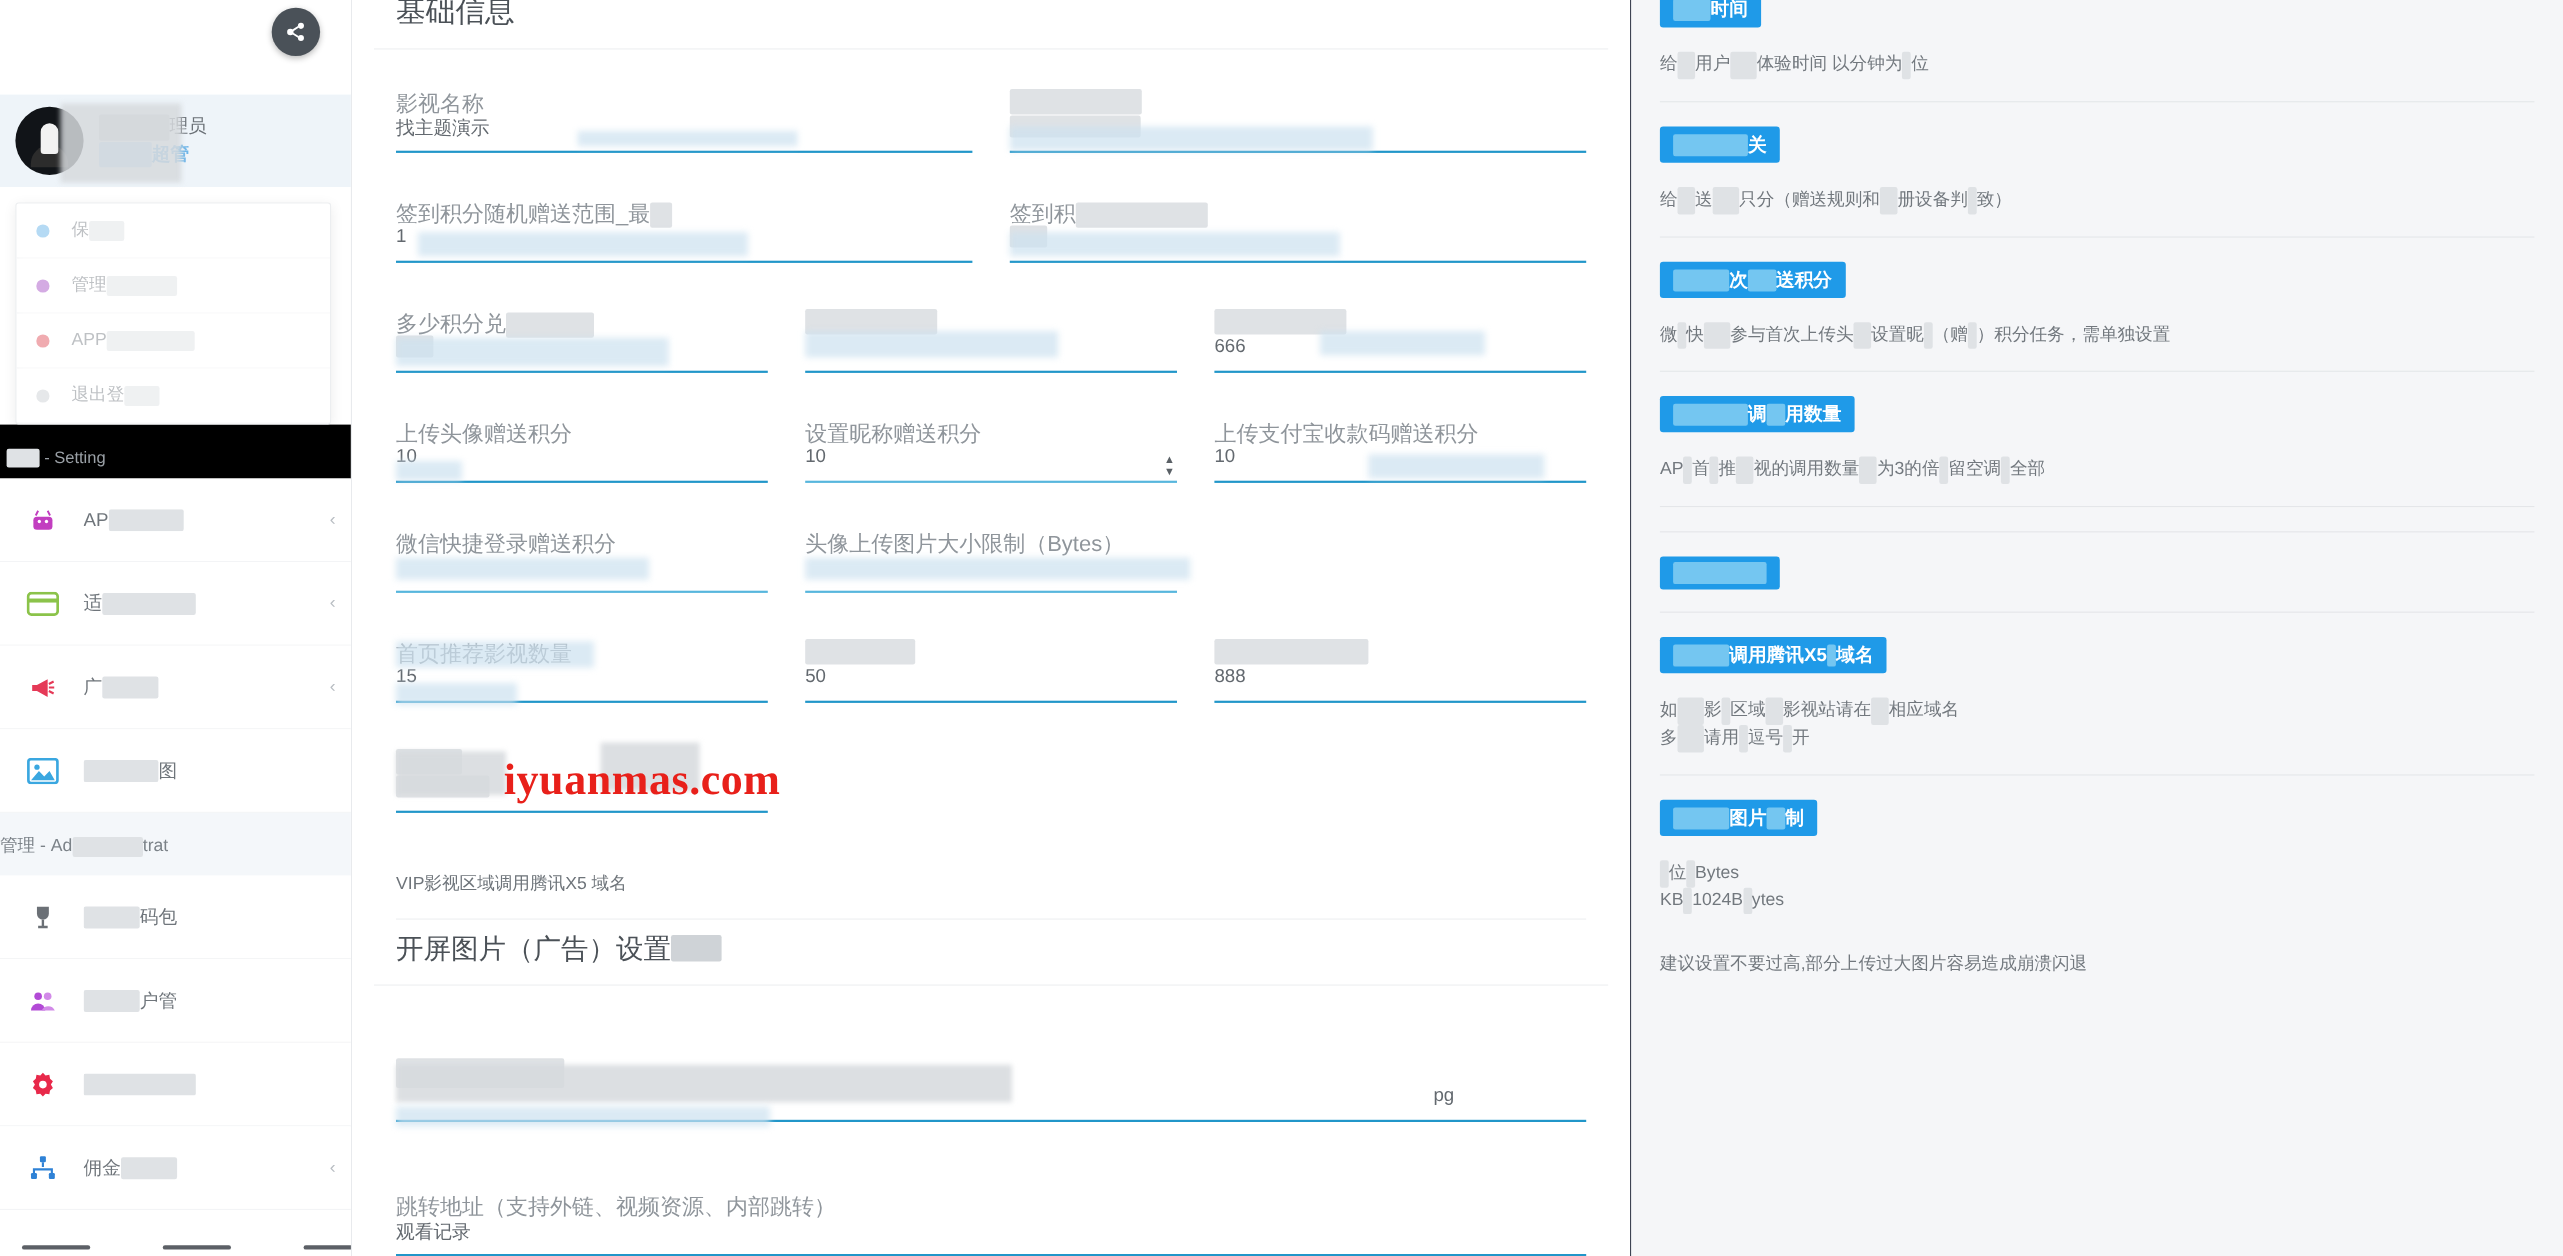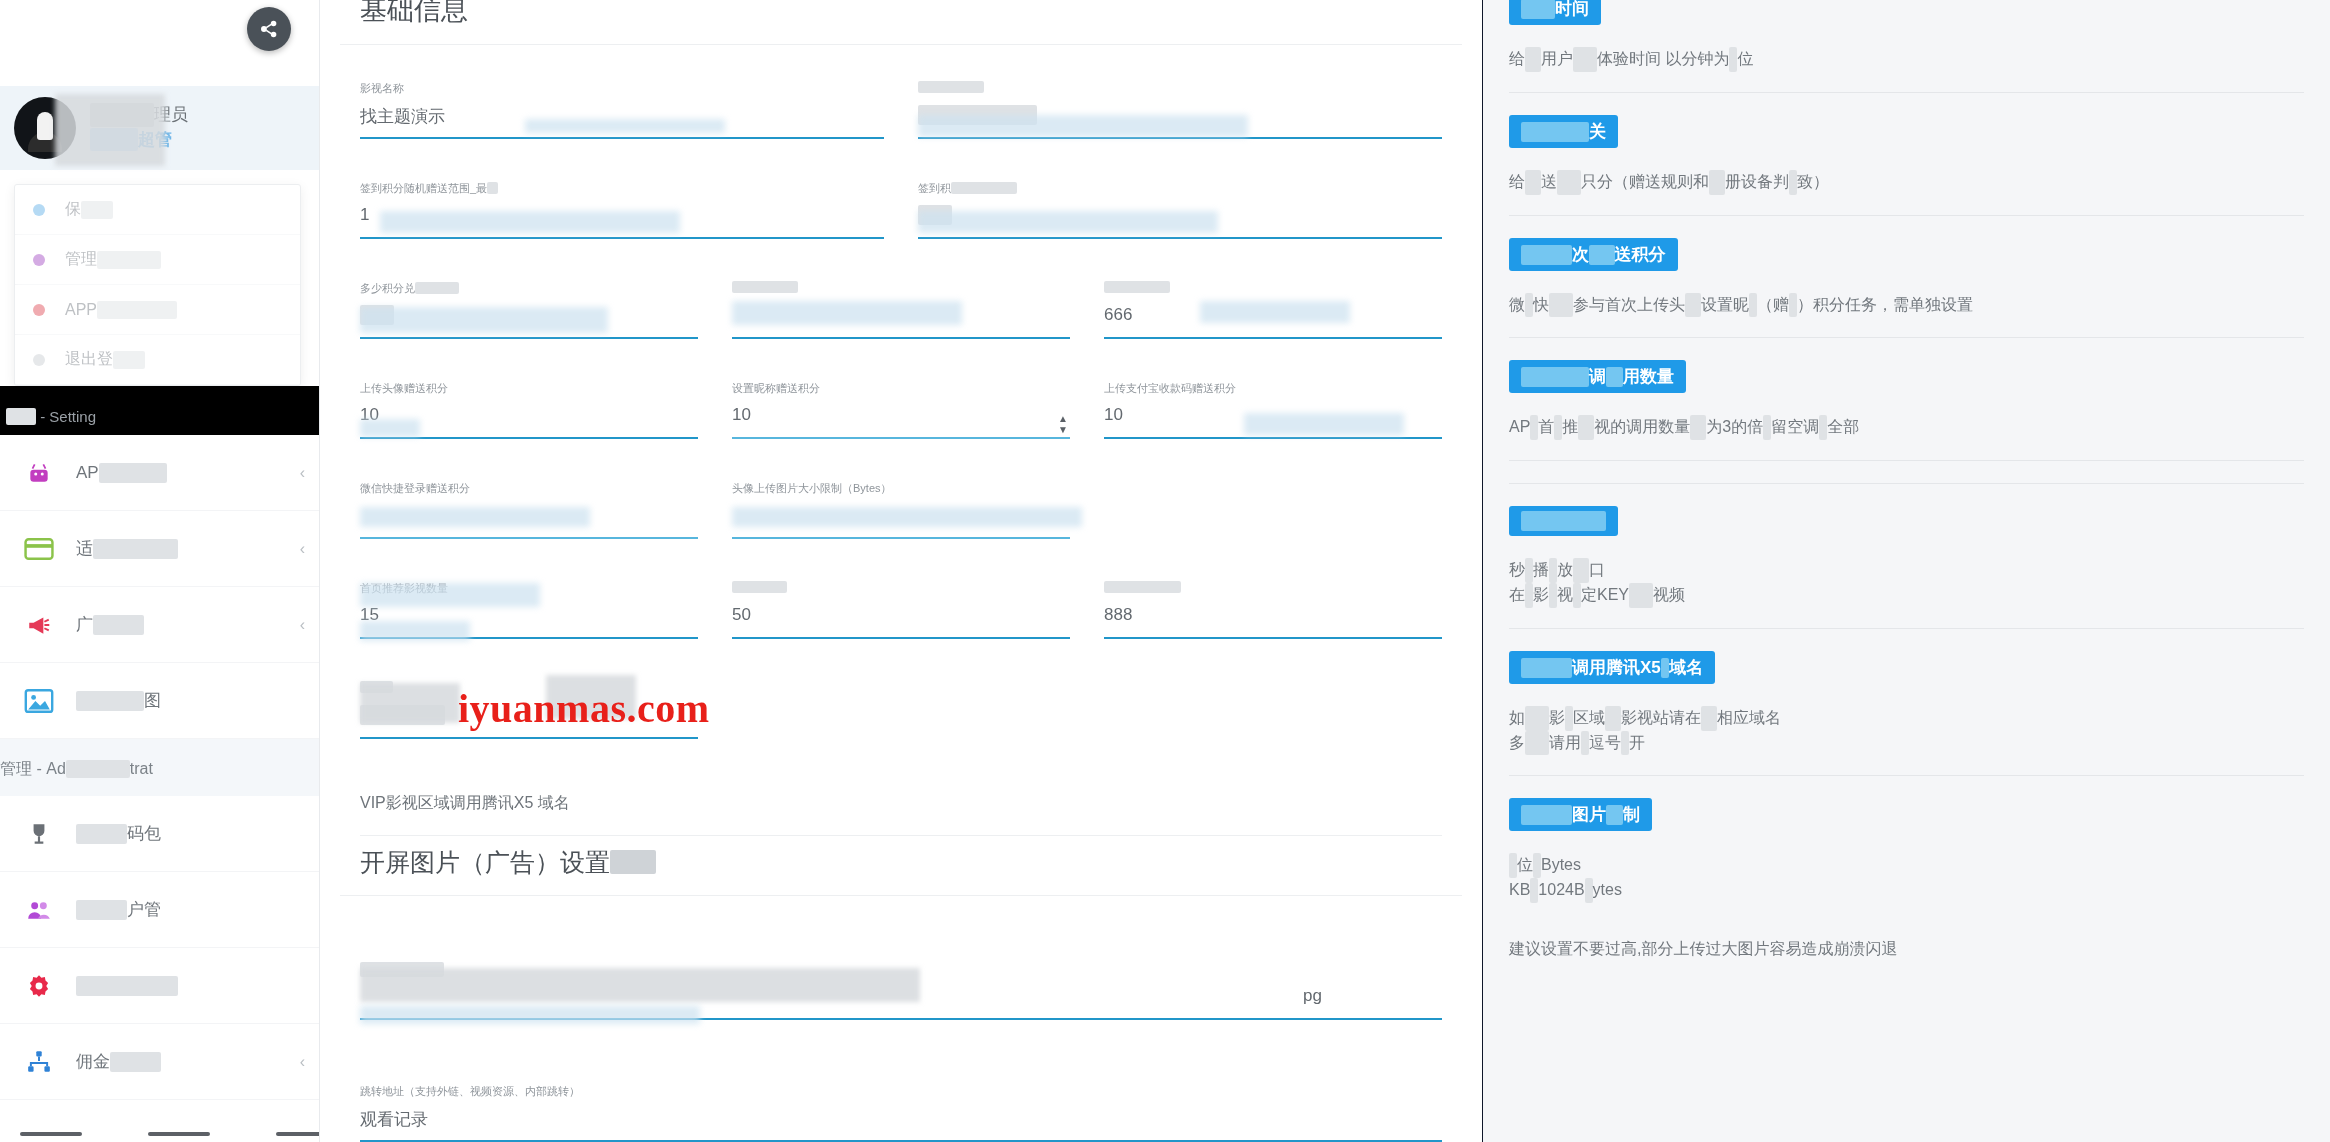--- a/index.html
+++ b/index.html
@@ -111,21 +111,21 @@
   .sect-title {
     font-size: 27px; color: #4b5157; font-weight: 400;
     padding: 0 0 16px 20px; margin-top: -8px;
   }
   .sect-title-2 { font-size: 25px; padding-top: 18px; }
   .divider { height: 1px; background: #edeff1; margin: 0 0 18px 0; }
 
   .row { display: flex; gap: 34px; padding: 0 20px; margin-bottom: 10px; }
   .fld { position: relative; flex: 1; padding-top: 18px; padding-bottom: 14px; }
   .fld.w3 { flex: 1 1 0; }
-  .f-label { font-size: 11px; color: #8f959b; white-space: nowrap; height: 20px; }
+  .f-label { font-size: 20px; color: #8f959b; white-space: nowrap; height: 20px; }
   .f-value { font-size: 17px; color: #63696f; height: 28px; padding-top: 4px; white-space: nowrap; }
   .f-line { height: 2px; background: #2196c9; margin-top: 8px; }
   .f-line.soft { background: #57b6dd; }
   .stepper {
     position: absolute; right: 2px; top: 52px;
     display:flex; flex-direction: column; gap: 3px; color: #5a6066;
     font-size: 10px; line-height: 8px;
   }
 
   
@@ -548,24 +548,20 @@
       <div class="help-text">
         <span>AP</span><span class="redact-l"> </span><span>首</span><span class="redact-l"> </span><span>推</span><span class="redact-l">  </span><span>视的调用数量</span><span class="redact-l">  </span><span>为3的倍</span><span class="redact-l"> </span><span>留空调</span><span class="redact-l"> </span><span>全部</span>
       </div>
     </div>
     <div class="help-sep"></div>
 
     <div class="help-sep"></div>
 
     <div class="help-block">
       <span class="badge"><span class="b-redact">     </span><span></span></span>
-      <div class="help-text">
-        <span>秒</span><span class="redact-l"> </span><span>播</span><span class="redact-l"> </span><span>放</span><span class="redact-l">  </span><span>口</span><br>
-        <span>在</span><span class="redact-l"> </span><span>影</span><span class="redact-l"> </span><span>视</span><span class="redact-l"> </span><span>定KEY</span><span class="redact-l">   </span><span>视频</span>
-      </div>
     </div>
     <div class="help-sep"></div>
 
     <div class="help-block">
       <span class="badge"><span class="b-redact">   </span><span>调用腾讯X5</span><span class="b-redact"> </span><span>域名</span></span>
       <div class="help-text">
         <span>如</span><span class="redact-l">   </span><span>影</span><span class="redact-l"> </span><span>区域</span><span class="redact-l">  </span><span>影视站请在</span><span class="redact-l">  </span><span>相应域名</span><br>
         <span>多</span><span class="redact-l">   </span><span>请用</span><span class="redact-l"> </span><span>逗号</span><span class="redact-l"> </span><span>开</span>
       </div>
     </div>

